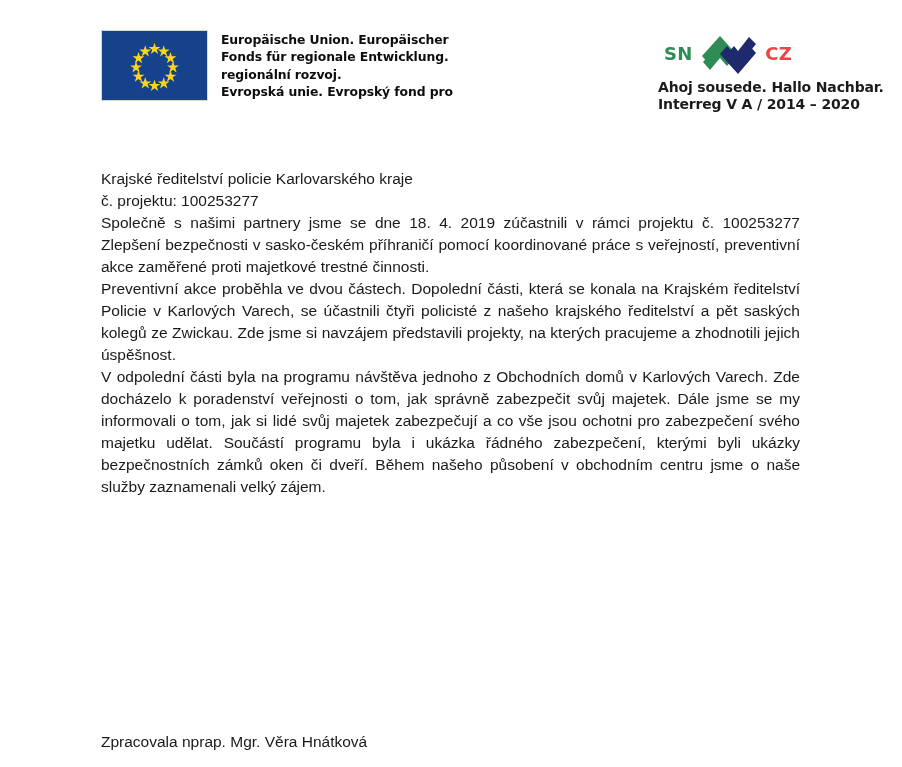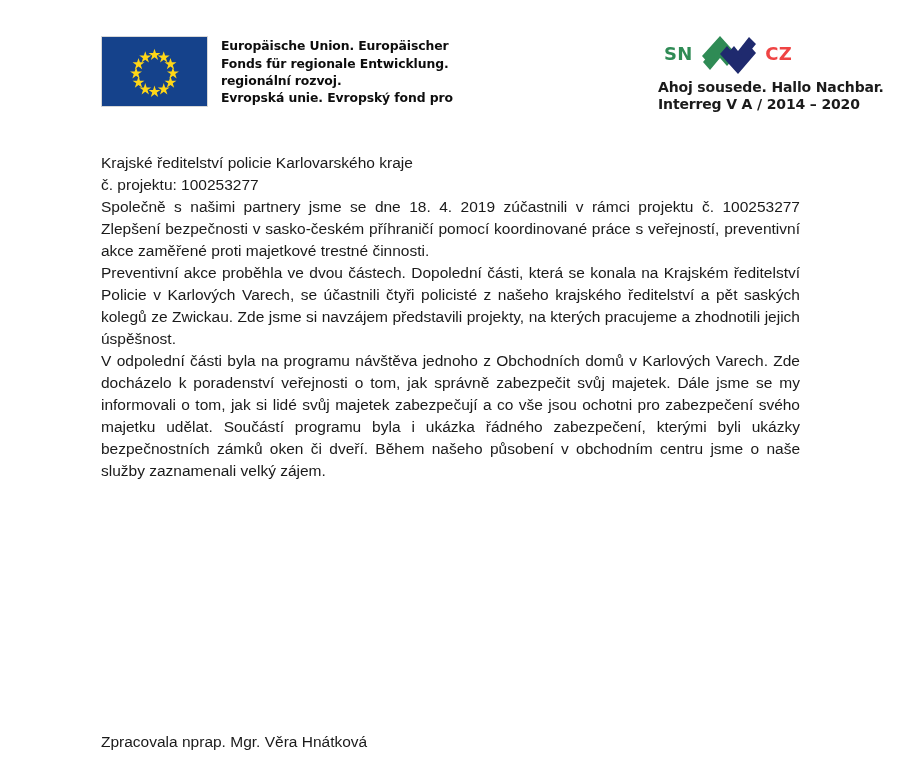--- a/index.html
+++ b/index.html
@@ -31,23 +31,23 @@
     top: 30px;
     left: 0;
     width: 902px;
     height: 100px;
   }
 
   
   .eu-block {
     position: absolute;
     left: 101px;
-    top: 6px;
+    top: 0;
     display: flex;
-    align-items: center;
+    align-items: flex-start;
   }
   .eu-flag {
     position: relative;
     width: 107px;
     height: 71px;
     background: #15428b;
     border: 1px solid #d8d8d8;
     box-sizing: border-box;
     flex: 0 0 auto;
   }
@@ -108,21 +108,21 @@
     line-height: 13.5px;
     color: #1b1b1b;
     letter-spacing: -0.15px;
     white-space: nowrap;
   }
 
   
   .doc-body {
     position: absolute;
     left: 101px;
-    top: 152px;
+    top: 168px;
     width: 699px;
   }
 
   .doc-body p {
     margin: 0;
     font-size: 15.5px;
     line-height: 22px;
     color: #1a1a1a;
   }
   .p-justify     { text-align: justify; text-justify: inter-word; }

